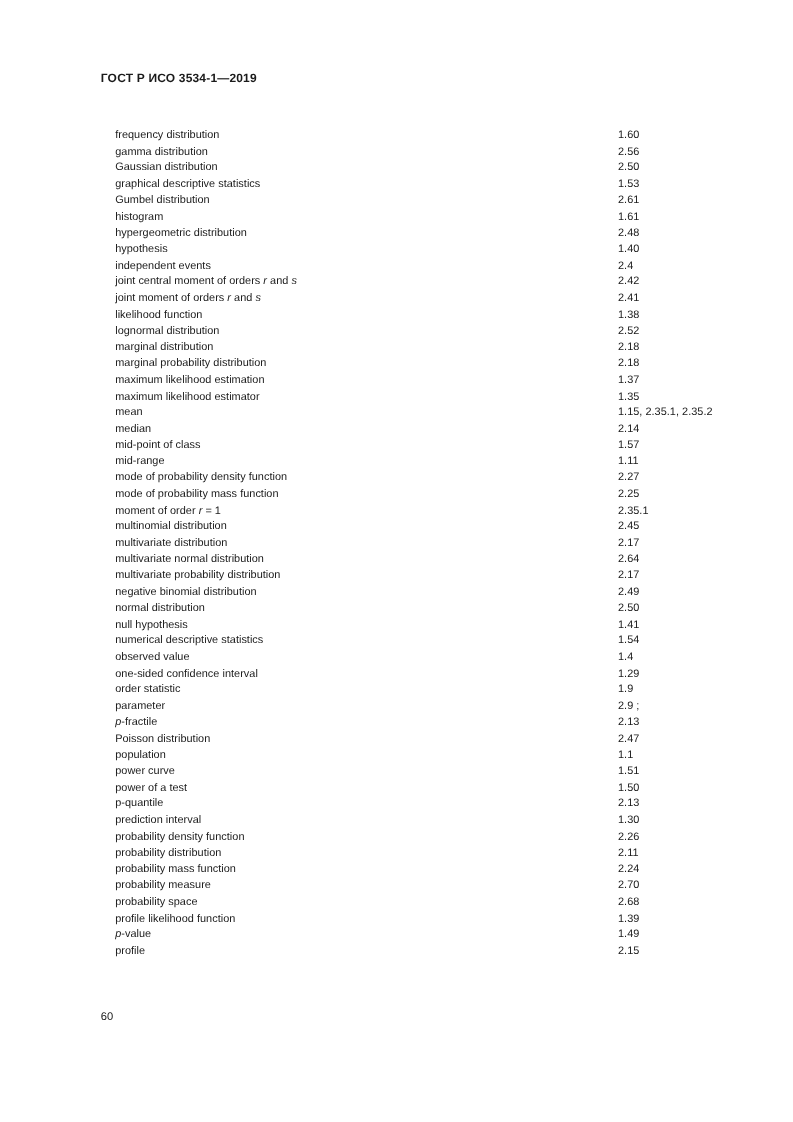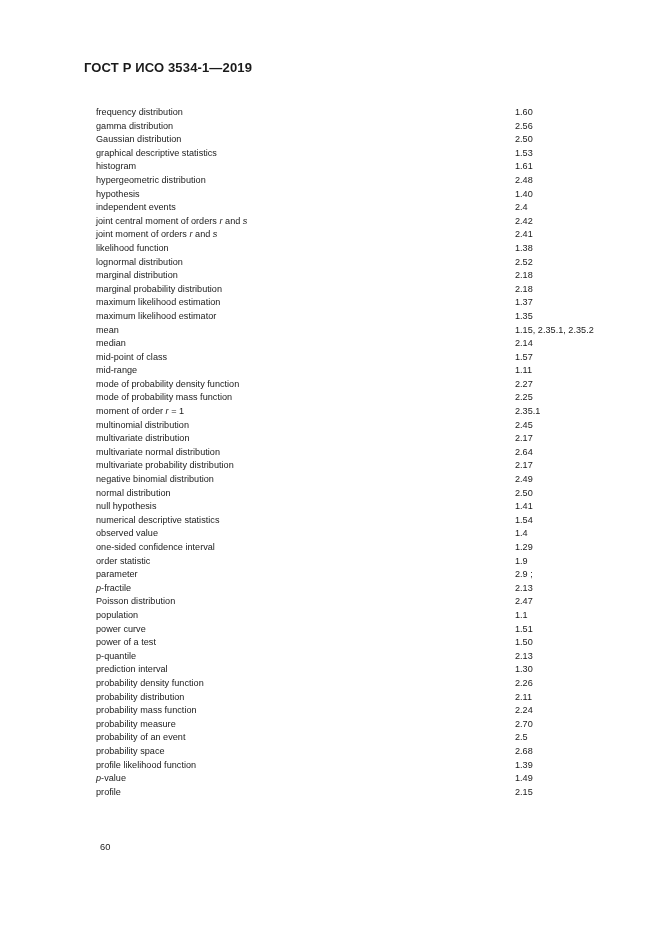--- a/index.html
+++ b/index.html
@@ -17,21 +17,21 @@
     width: 661px;
     height: 935px;
     background: #ffffff;
     overflow: hidden;
     box-sizing: border-box;
   }
   .page-header {
     position: absolute;
     left: 84px;
     top: 60px;
-    font-size: 13px;
+    font-size: 10px;
     font-weight: bold;
     letter-spacing: 0.15px;
     white-space: nowrap;
   }
   .index-list {
     position: absolute;
     left: 84px;
     top: 94px;
     width: 500px;
     list-style: none;
@@ -58,21 +58,20 @@
     letter-spacing: 0.02px;
   }
   .term i, .ref i {
     font-style: italic;
   }
   .page-number {
     position: absolute;
     left: 84px;
     top: 842px;
     font-size: 9.3px;
-    margin-left: 16px;
   }
 </style>
 </head>
 <body>
 
 <div class="page">
 
   <div class="page-header">ГОСТ Р ИСО 3534-1—2019</div>
 
   <ul class="index-list">
@@ -86,20 +85,24 @@
       </li>
       <li class="index-row">
         <span class="term">Gaussian distribution</span>
         <span class="ref">2.50</span>
       </li>
       <li class="index-row">
         <span class="term">graphical descriptive statistics</span>
         <span class="ref">1.53</span>
       </li>
       <li class="index-row">
+        <span class="term">Gumbel distribution</span>
+        <span class="ref">2.61</span>
+      </li>
+      <li class="index-row">
         <span class="term">histogram</span>
         <span class="ref">1.61</span>
       </li>
       <li class="index-row">
         <span class="term">hypergeometric distribution</span>
         <span class="ref">2.48</span>
       </li>
       <li class="index-row">
         <span class="term">hypothesis</span>
         <span class="ref">1.40</span>
@@ -254,24 +257,20 @@
       </li>
       <li class="index-row">
         <span class="term">probability mass function</span>
         <span class="ref">2.24</span>
       </li>
       <li class="index-row">
         <span class="term">probability measure</span>
         <span class="ref">2.70</span>
       </li>
       <li class="index-row">
-        <span class="term">probability of an event</span>
-        <span class="ref">2.5</span>
-      </li>
-      <li class="index-row">
         <span class="term">probability space</span>
         <span class="ref">2.68</span>
       </li>
       <li class="index-row">
         <span class="term">profile likelihood function</span>
         <span class="ref">1.39</span>
       </li>
       <li class="index-row">
         <span class="term"><i>p</i>-value</span>
         <span class="ref">1.49</span>

